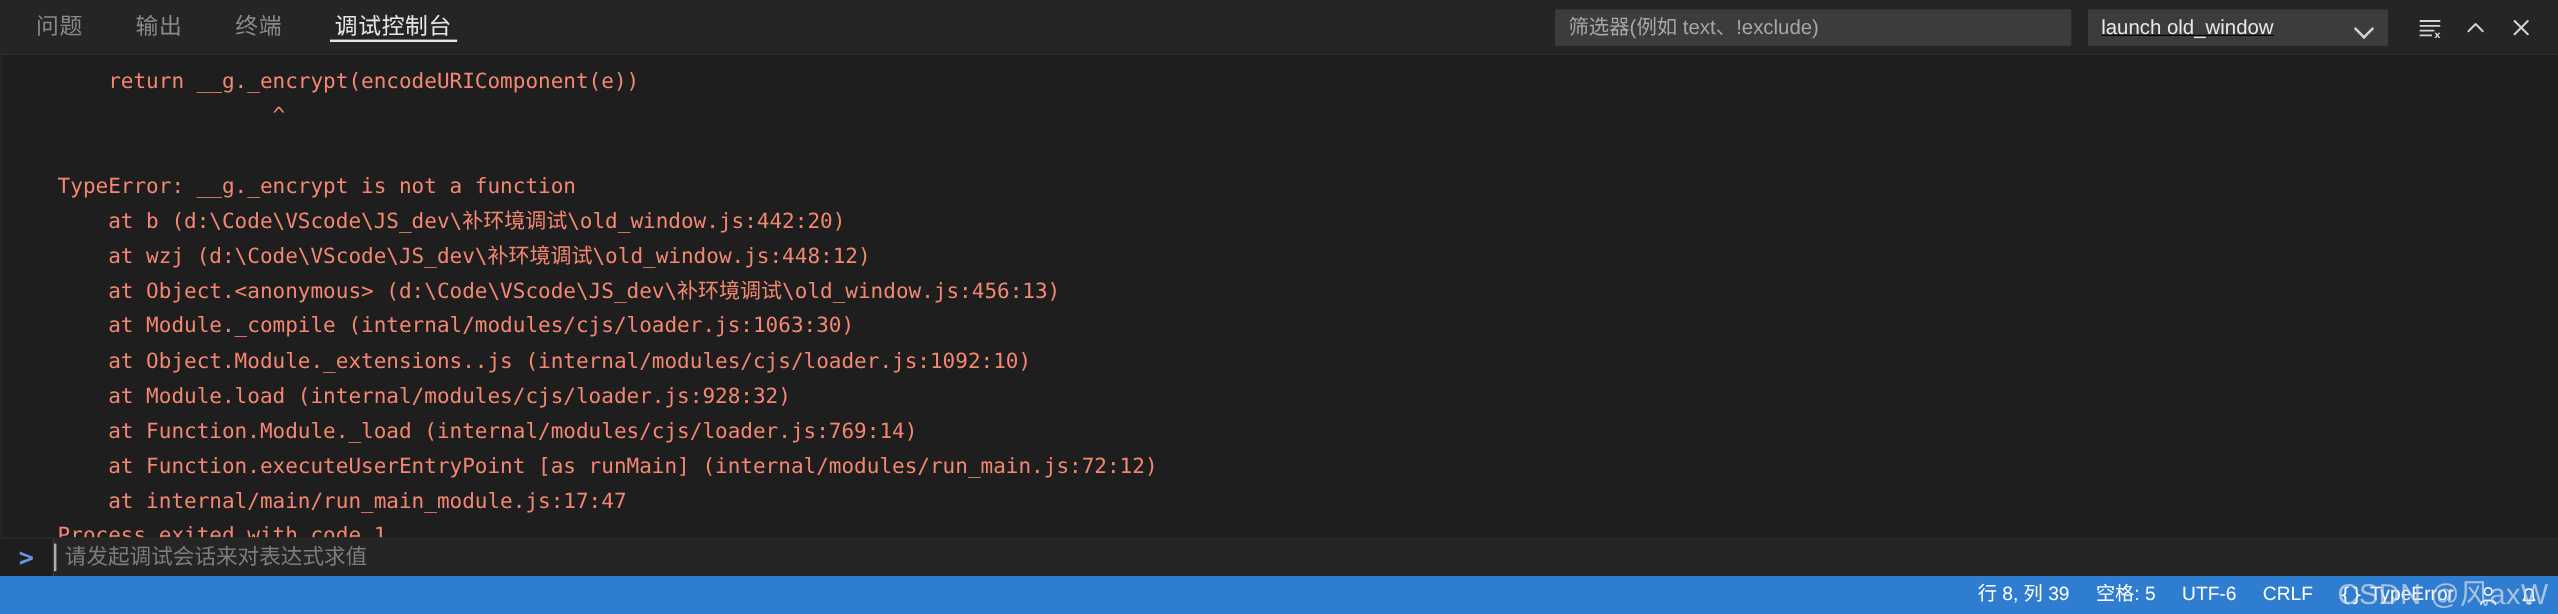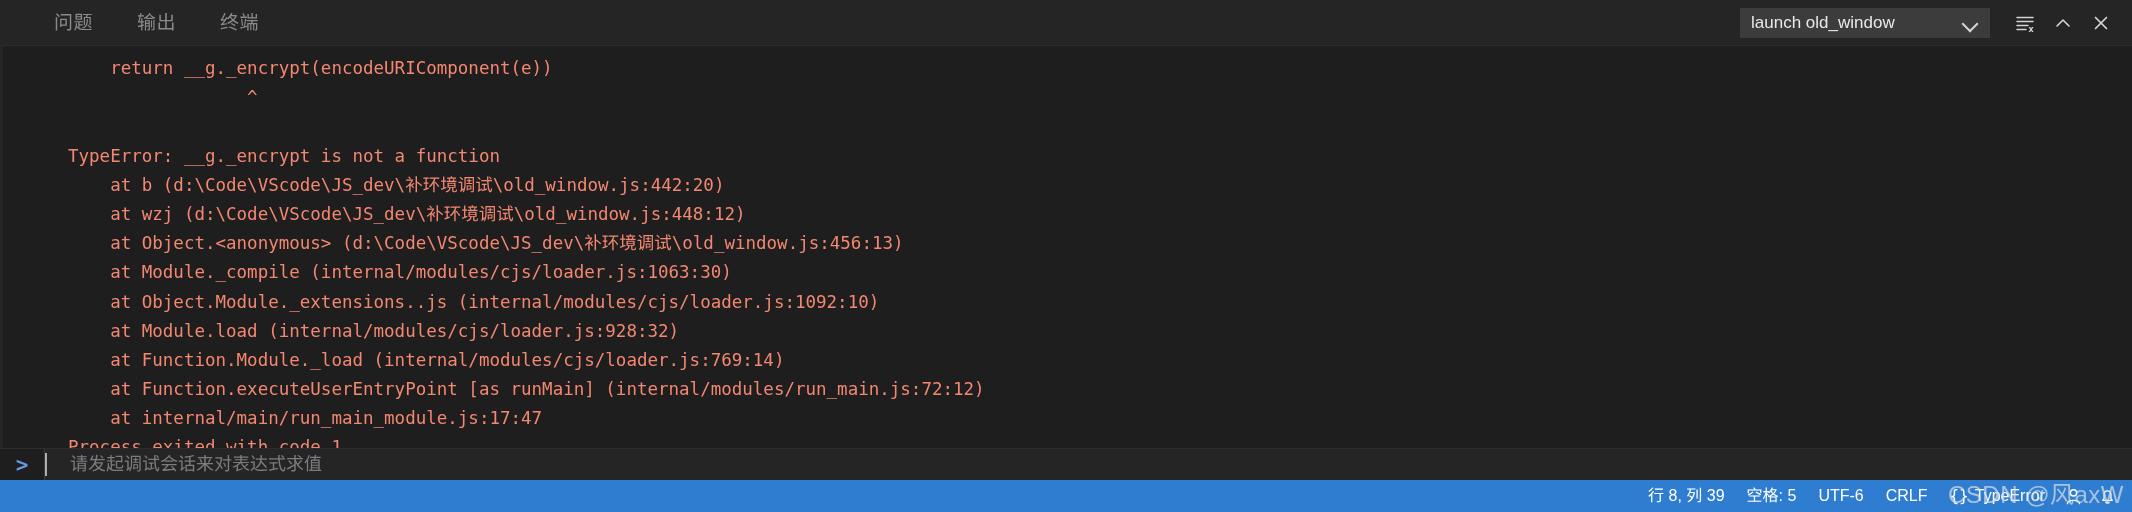--- a/index.html
+++ b/index.html
@@ -30,21 +30,21 @@
     min-height: 46px;
     background: #252526;
     display: flex;
     align-items: stretch;
     border-bottom: 1px solid #2b2b2b;
   }
 
   .tabs {
     display: flex;
     align-items: stretch;
-    padding-left: 32px;
+    padding-left: 8px;
   }
 
   .tab {
     position: relative;
     display: flex;
     align-items: center;
     padding: 0 22px;
     font-size: 19px;
     line-height: 1;
     color: #8a8a8a;
@@ -102,20 +102,21 @@
     width: 250px;
     height: 30px;
     margin-right: 18px;
     background: #3c3c3c;
     border: 1px solid #3c3c3c;
     display: flex;
     align-items: center;
     padding: 1px 10px;
     cursor: pointer;
     user-select: none;
+    text-decoration: underline;
   }
 
   .session-label {
     flex: 1 1 auto;
     color: #e8e8e8;
     font-size: 17px;
     white-space: nowrap;
     overflow: hidden;
     text-overflow: ellipsis;
   }
@@ -178,21 +179,21 @@
   .console-output {
     position: relative;
     padding: 8px 0 0 0;
     font-family: "DejaVu Sans Mono", "Liberation Mono", monospace;
     font-size: 17.5px;
     line-height: 29.2px;
     white-space: pre;
   }
 
   .line {
-    padding-left: 68px;
+    padding-left: 48px;
     color: #f48771;
     white-space: pre;
     height: 29.2px;
   }
 
   .line.blank { color: transparent; }
 
   
   .repl-row {
     position: relative;
@@ -218,21 +219,21 @@
   }
 
   .repl-field {
     position: relative;
     flex: 1 1 auto;
     height: 100%;
     display: flex;
     align-items: center;
     background: #252526;
     border-left: 1px solid #3a3a3a;
-    padding-left: 19px;
+    padding-left: 3px;
   }
 
   .repl-caret {
     position: absolute;
     left: 0;
     top: 4px;
     bottom: 4px;
     width: 2px;
     background: #aeafad;
   }
@@ -313,24 +314,28 @@
 <body>
 
 <div id="app">
 
   <div class="panel-header">
 
     <div class="tabs">
       <div class="tab">问题</div>
       <div class="tab">输出</div>
       <div class="tab">终端</div>
+      <div class="tab active">调试控制台</div>
     </div>
 
     <div class="header-spacer"></div>
 
+    <div class="filter-box">
+      <input class="filter-input" type="text" placeholder="筛选器(例如 text、!exclude)" style="">
+    </div>
 
     <div class="session-select">
       <span class="session-label">launch old_window</span>
       <span class="chevron-down"></span>
     </div>
 
     <div class="header-actions">
 
       <div class="icon-btn">
         <svg width="22" height="22" viewBox="0 0 22 22" aria-hidden="true">

